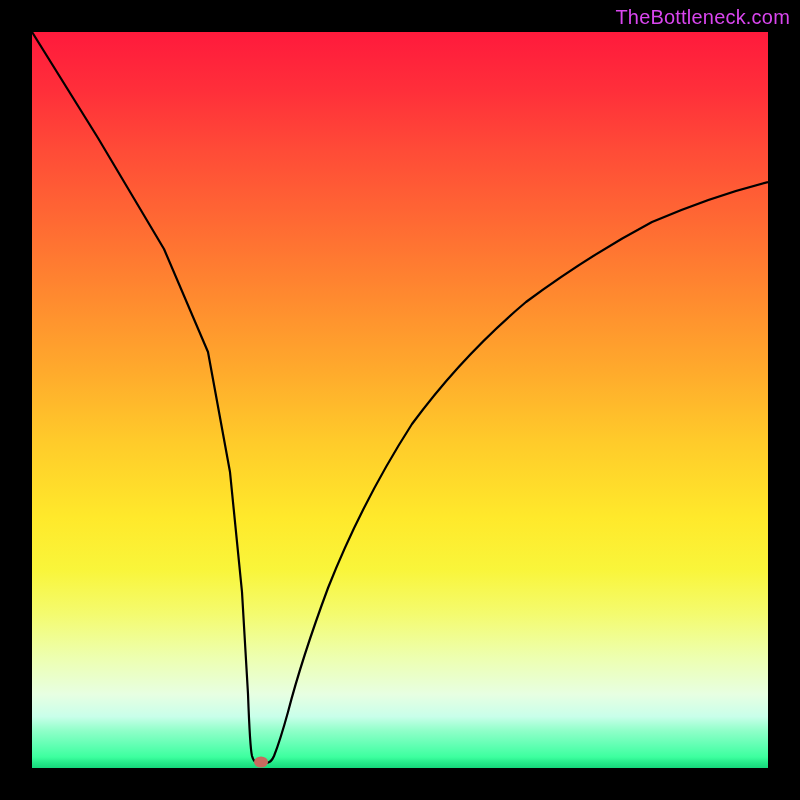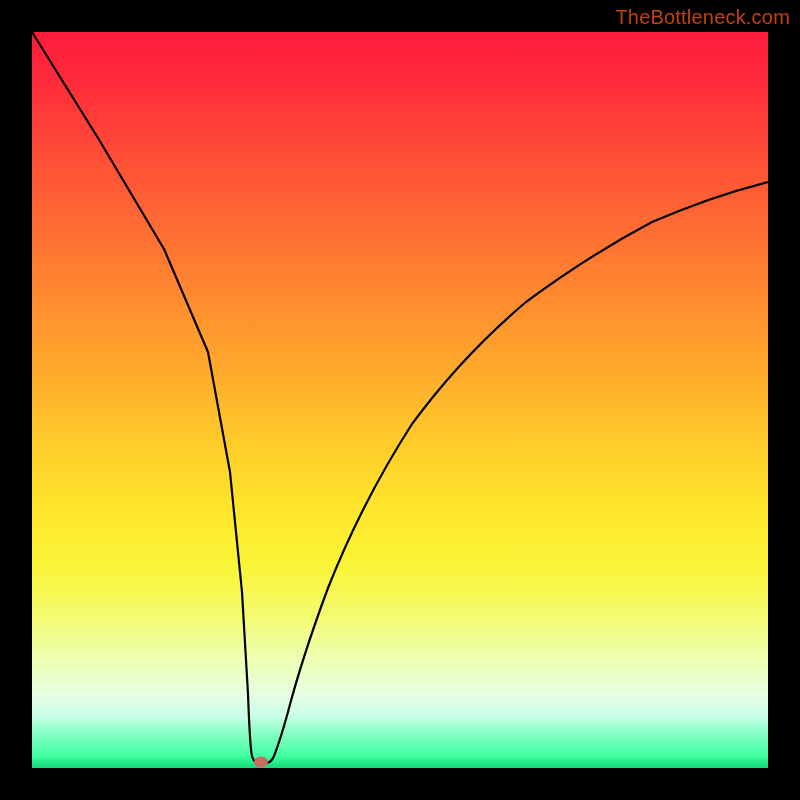--- a/index.html
+++ b/index.html
@@ -59,21 +59,21 @@
     width: 14px;
     height: 11px;
     border-radius: 50% / 50%;
     background: #c86a5f;
     transform: translate(-50%, -50%);
   }
   .watermark {
     position: absolute;
     top: 6px;
     right: 10px;
-    color: #c2410c;
+    color: #d946ef;
     font-size: 20px;
     letter-spacing: 0.2px;
     font-weight: 500;
   }
 </style>
 </head>
 <body>
 
 <div class="frame">
 

